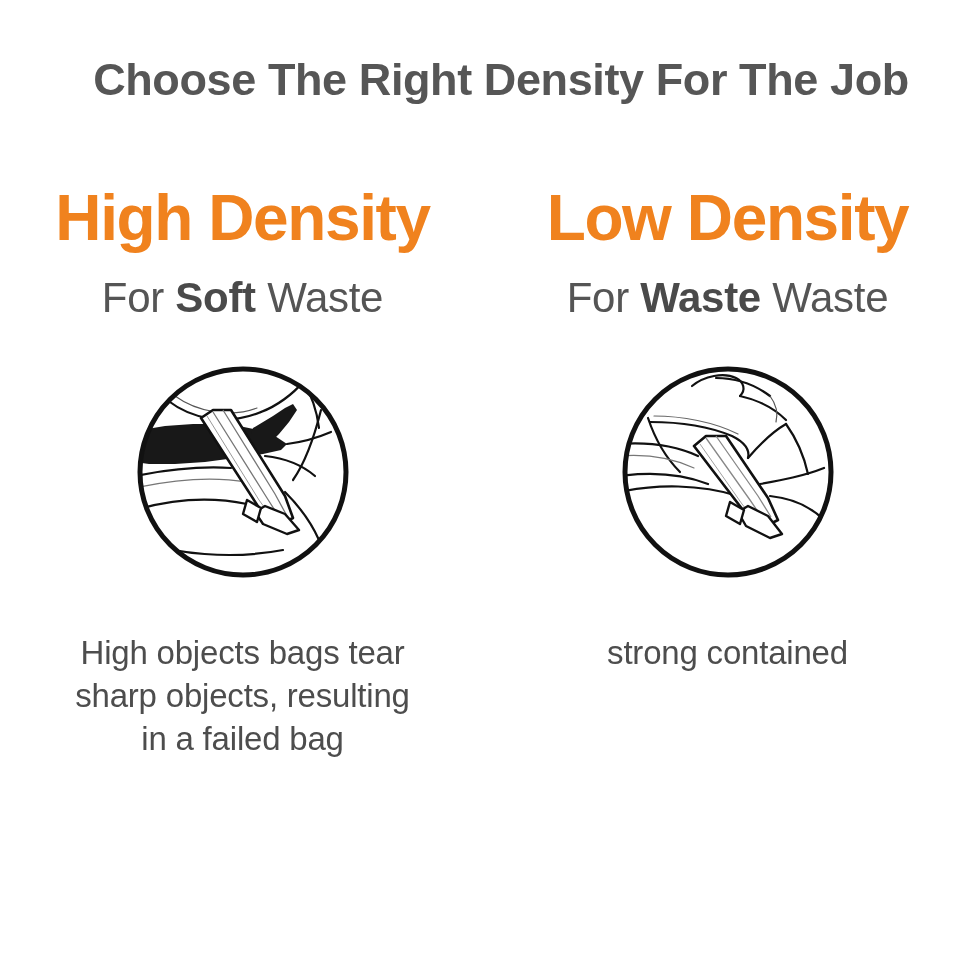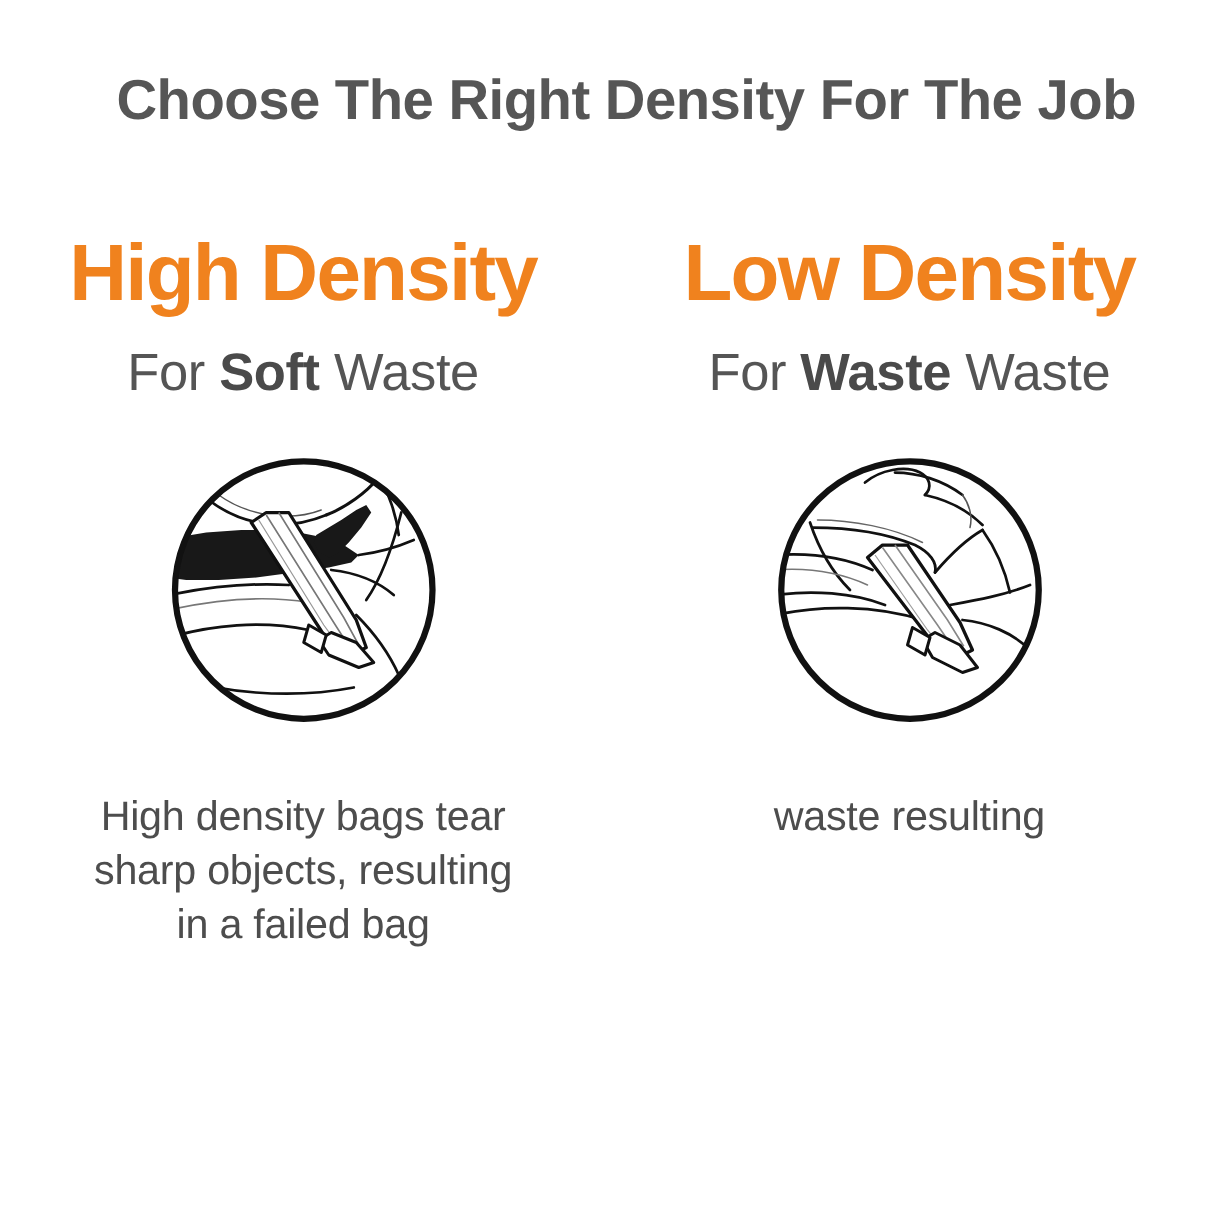--- a/index.html
+++ b/index.html
@@ -144,21 +144,21 @@
 
             <path d="M120 148 L130 142 L150 150 L164 166 L152 170 L128 160 Z" fill="#ffffff" stroke="#111" stroke-width="2.4" stroke-linejoin="round"></path>
             <path d="M112 136 L126 144 L122 158 L108 150 Z" fill="#ffffff" stroke="#111" stroke-width="2.4" stroke-linejoin="round"></path>
           </g>
 
           <circle cx="108" cy="108" r="103" fill="none" stroke="#111111" stroke-width="5"></circle>
         </svg>
       </div>
 
       <div class="caption">
-        <span class="ln">High density bags tear</span>
+        <span class="ln">High objects bags tear</span>
         <span class="ln">sharp objects, resulting</span>
         <span class="ln">in a failed bag</span>
       </div>
     </div>
 
     <div class="column">
 
       <div class="density-heading">Low Density</div>
 
       <div class="waste-subtitle">
@@ -202,18 +202,18 @@
 
             <path d="M118 148 L128 142 L148 152 L162 170 L150 174 L126 162 Z" fill="#ffffff" stroke="#111" stroke-width="2.4" stroke-linejoin="round"></path>
             <path d="M110 138 L124 146 L120 160 L106 152 Z" fill="#ffffff" stroke="#111" stroke-width="2.4" stroke-linejoin="round"></path>
           </g>
 
           <circle cx="108" cy="108" r="103" fill="none" stroke="#111111" stroke-width="5"></circle>
         </svg>
       </div>
 
       <div class="caption">
-        <span class="ln">waste resulting</span>
+        <span class="ln">strong contained</span>
       </div>
     </div>
 
   </div>
 </div>
 
 </body></html>

